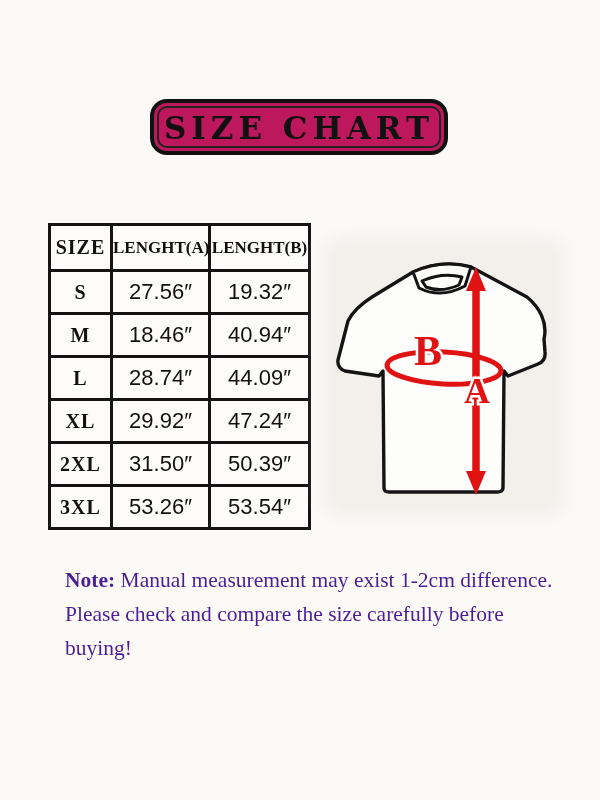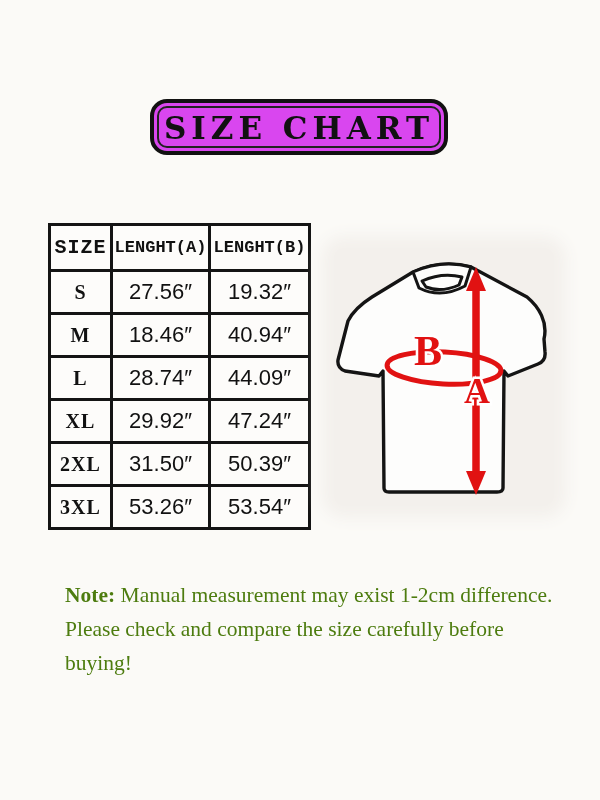--- a/index.html
+++ b/index.html
@@ -4,21 +4,21 @@
 <style>
   html,body{margin:0;padding:0;}
   body{
     width:600px;height:800px;position:relative;overflow:hidden;
     background:#fbfaf7;
     font-family:"Liberation Serif", serif;
   }
   
   .title-box{
     position:absolute;left:150px;top:99px;width:298px;height:56px;
-    border:4px solid #111;border-radius:17px;background:#d946ef;
+    border:4px solid #111;border-radius:17px;background:#be185d;
     box-sizing:border-box;
   }
   .title-inner{
     position:absolute;inset:3px;border:2px solid #222;border-radius:10px;
     display:flex;align-items:center;justify-content:center;
   }
   .title-text{
     font-family:"DejaVu Serif","Liberation Serif",serif;
     font-weight:bold;font-size:31px;letter-spacing:5px;color:#111;
     white-space:nowrap;transform:scaleY(1.05);
@@ -31,21 +31,21 @@
   table.size-chart th, table.size-chart td{
     border:3px solid #141414;text-align:center;vertical-align:middle;
     padding:0;color:#111;
   }
   table.size-chart col.c1{width:62px;}
   table.size-chart col.c2{width:98px;}
   table.size-chart col.c3{width:100px;}
   thead tr{height:46px;}
   tbody tr{height:43px;}
   th{
-    font-family:Liberation Mono, monospace;font-weight:bold;font-size:17px;
+    font-family:Liberation Serif, serif;font-weight:bold;font-size:17px;
     letter-spacing:0px;
   }
   th.col-size{font-size:20px;letter-spacing:1px;}
   td.cell-size{
     font-family:"Liberation Serif",serif;font-weight:bold;font-size:20px;
     letter-spacing:1px;
   }
   td.cell-num{
     font-family:"Liberation Sans",sans-serif;font-size:22px;margin-top:20px;
   }
@@ -57,23 +57,23 @@
   }
   .diagram-svg{position:absolute;left:325px;top:240px;width:235px;height:270px;}
   .shirt-line{fill:#fdfdfc;stroke:#141414;stroke-width:3.4;stroke-linejoin:round;}
   .collar-line{fill:#fdfdfc;stroke:#141414;stroke-width:3;stroke-linejoin:round;}
   .diagram-letter{
     font-family:"Liberation Serif",serif;font-weight:bold;
     paint-order:stroke;stroke:#ffffff;stroke-width:5px;text-anchor:middle;
   }
   
   .note{
-    position:absolute;left:65px;top:578px;width:490px;
+    position:absolute;left:65px;top:563px;width:490px;
     font-family:"Liberation Serif",serif;font-size:21.5px;line-height:34px;
-    color:#4d7c0f;
+    color:#4c1d95;
   }
   .note-label{font-weight:bold;}
   .note-line2{margin-top:0px;}
 </style>
 </head>
 <body>
 
 <div class="title-box">
   <div class="title-inner">
     <span class="title-text">SIZE CHART</span>

